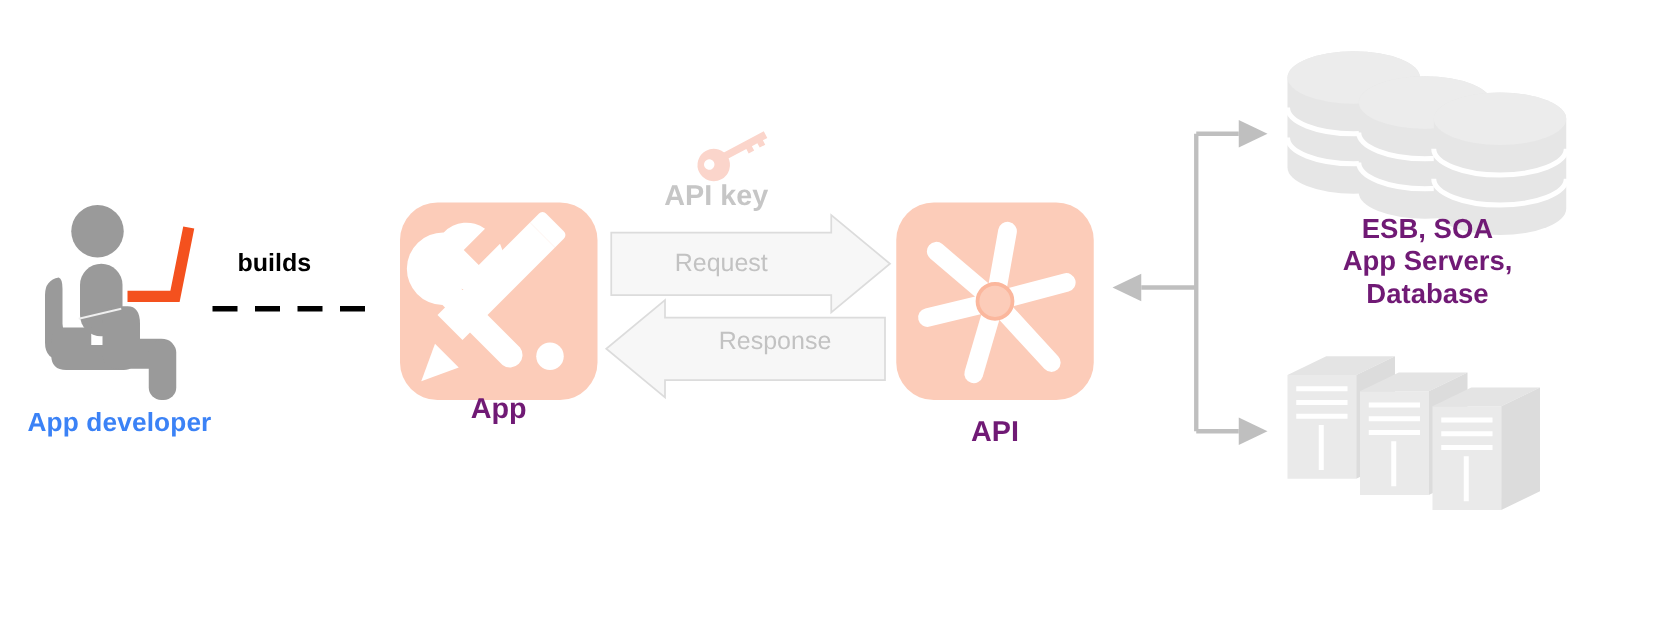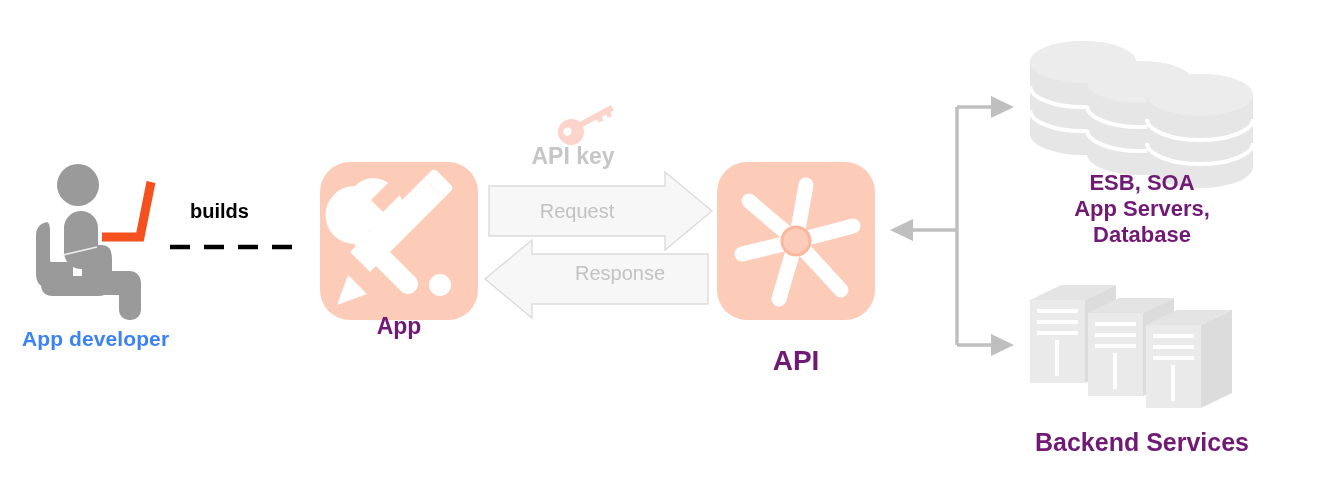--- a/index.html
+++ b/index.html
@@ -238,21 +238,20 @@
   <div class="builds-label" style="left:190px; top:200px;">builds</div>
 
   <div class="apikey-label" style="left:473px; top:143px; width:200px;">API key</div>
 
   <div class="arrow-text" style="left:489px; top:200px; width:176px;">Request</div>
 
   <div class="arrow-text" style="left:532px; top:262px; width:176px;">Response</div>
 
   <div class="node-label" style="left:320px; top:313px; width:158px; font-size:23px;">App</div>
 
-  <div class="node-label" style="left:717px; top:344px; width:158px; font-size:28px;">API</div>
+  <div class="node-label" style="left:717px; top:332px; width:158px; font-size:23px;">API</div>
 
   <div class="node-label" style="left:1012px; top:170px; width:260px; font-size:22px;">ESB, SOA
 App Servers,
 Database</div>
 
-  <div class="node-label" style="left:1002px; top:428px; width:280px; font-size:25px;">Backend Services</div>
 
 </div>
 
 </body></html>

